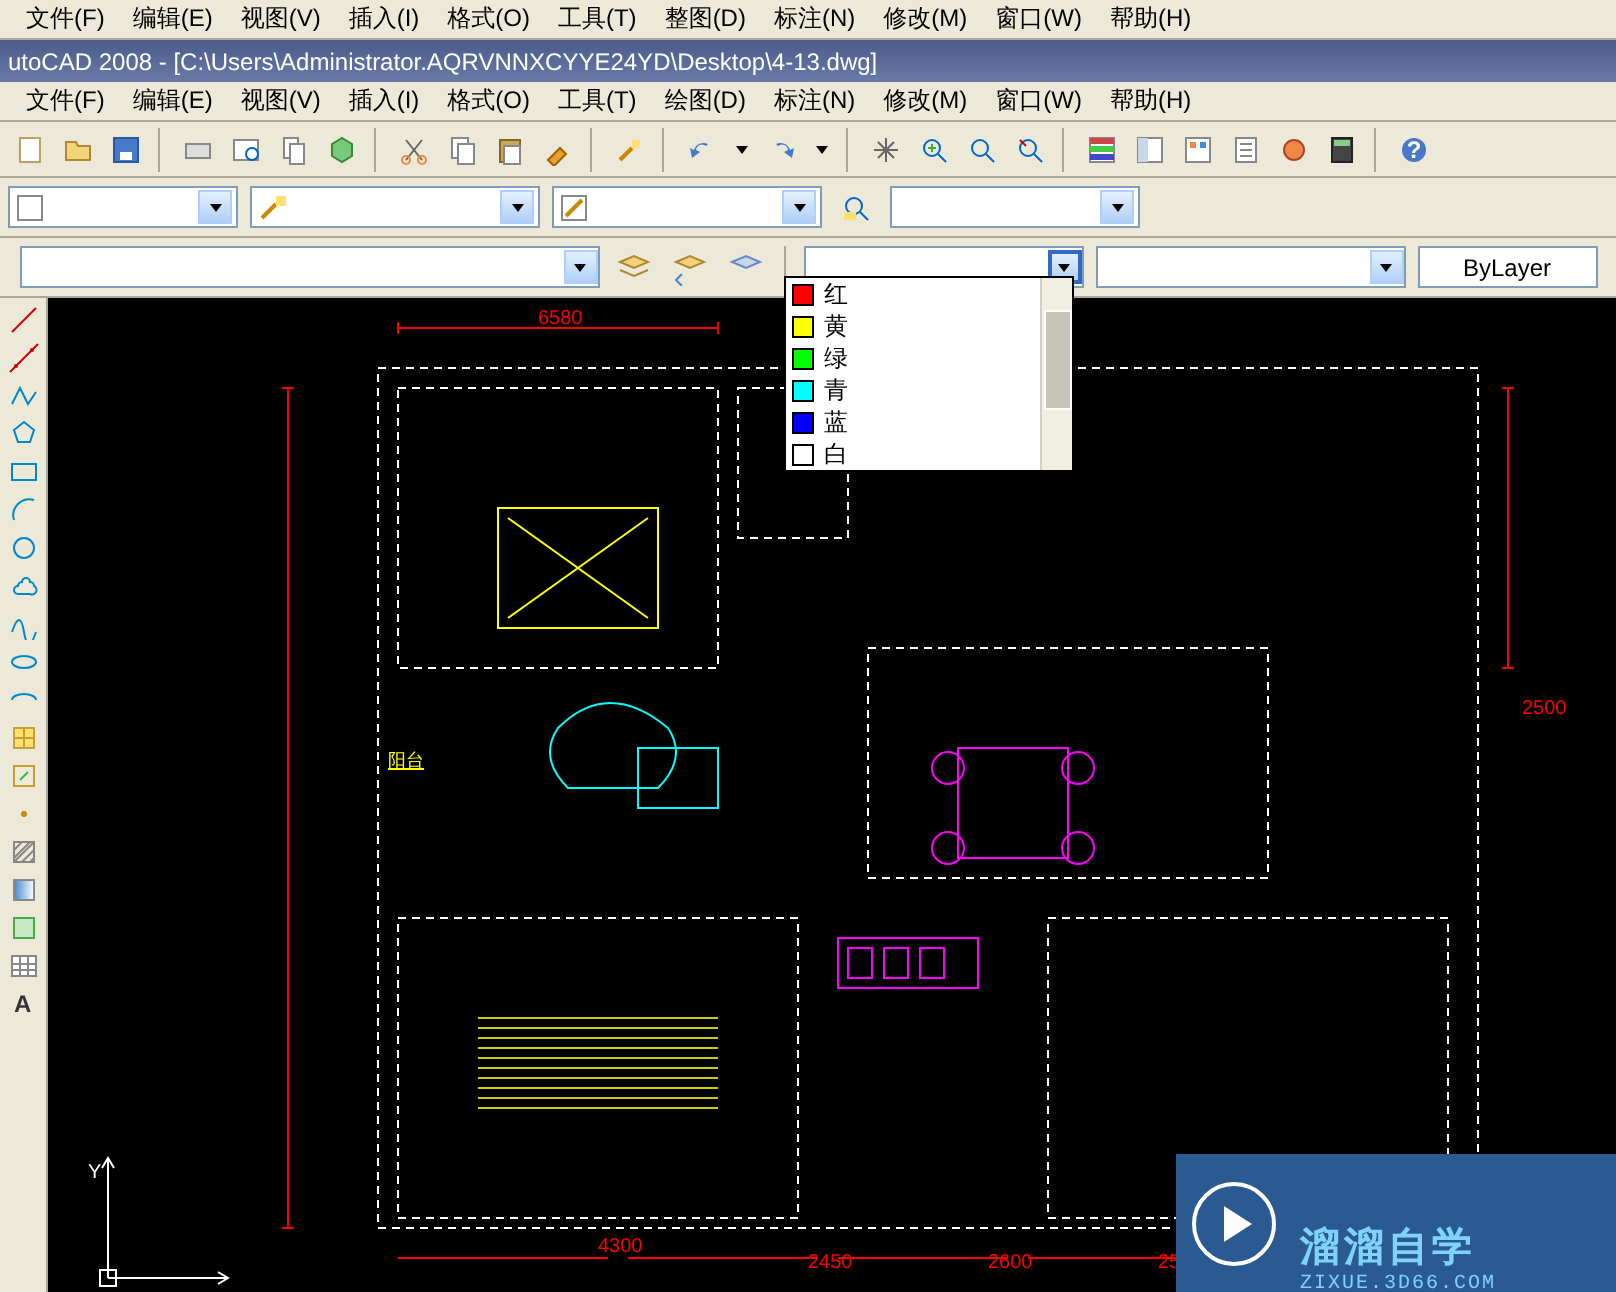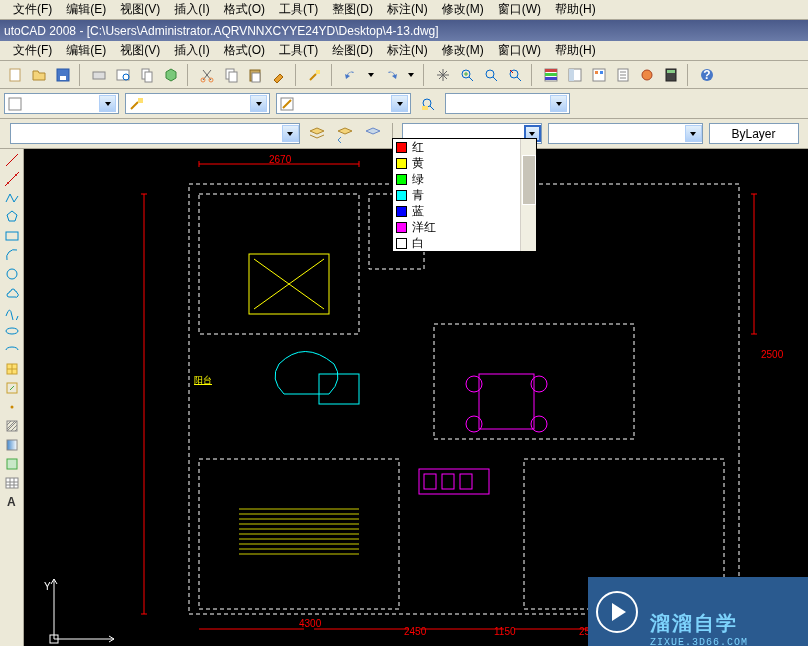--- a/index.html
+++ b/index.html
@@ -346,24 +346,20 @@
     </div>
   <div class="color-item">
       <span class="swatch" style="background:#00ffff"></span>
       <span>青</span>
     </div>
   <div class="color-item">
       <span class="swatch" style="background:#0000ff"></span>
       <span>蓝</span>
     </div>
   <div class="color-item">
-      <span class="swatch" style="background:#ff00ff"></span>
-      <span>洋红</span>
-    </div>
-  <div class="color-item">
       <span class="swatch" style="background:#ffffff"></span>
       <span>白</span>
     </div>
   <div class="scrollbar-dd">
       <div class="scroll-thumb"></div>
     </div>
 </div>
 
 <div class="workspace">
   <div class="tool-palette">
@@ -522,25 +518,25 @@
         <path d="M215 360h120M215 365h120M215 370h120M215 375h120M215 380h120M215 385h120M215 390h120M215 395h120M215 400h120M215 405h120"></path>
         </g>
       </g>
 
       <g stroke="#fff" fill="none">
         <path d="M30 490v-60M27 435l3-5 3 5"></path>
         <path d="M30 490h60M85 487l5 3-5 3"></path>
         <rect x="26" y="486" width="8" height="8"></rect>
       </g>
     </svg>
-    <span class="dim-text" style="left:245px;top:5px">2670</span>
+    <span class="dim-text" style="left:245px;top:5px">6580</span>
     <span class="dim-text" style="left:737px;top:200px">2500</span>
     <span class="dim-text" style="left:275px;bottom:38px">4300</span>
     <span class="dim-text" style="left:380px;bottom:30px">2450</span>
-    <span class="dim-text" style="left:470px;bottom:30px">1150</span>
+    <span class="dim-text" style="left:470px;bottom:30px">2600</span>
     <span class="dim-text" style="left:555px;bottom:30px">2550</span>
     <span class="room-label" style="left:170px;top:225px">阳台</span>
     <span class="ucs-y">Y</span>
 
     <div class="watermark">
       <div class="wm-logo">
           <div class="wm-play"></div>
         </div>
       <div class="wm-text">
         <div class="zh">溜溜自学</div>

